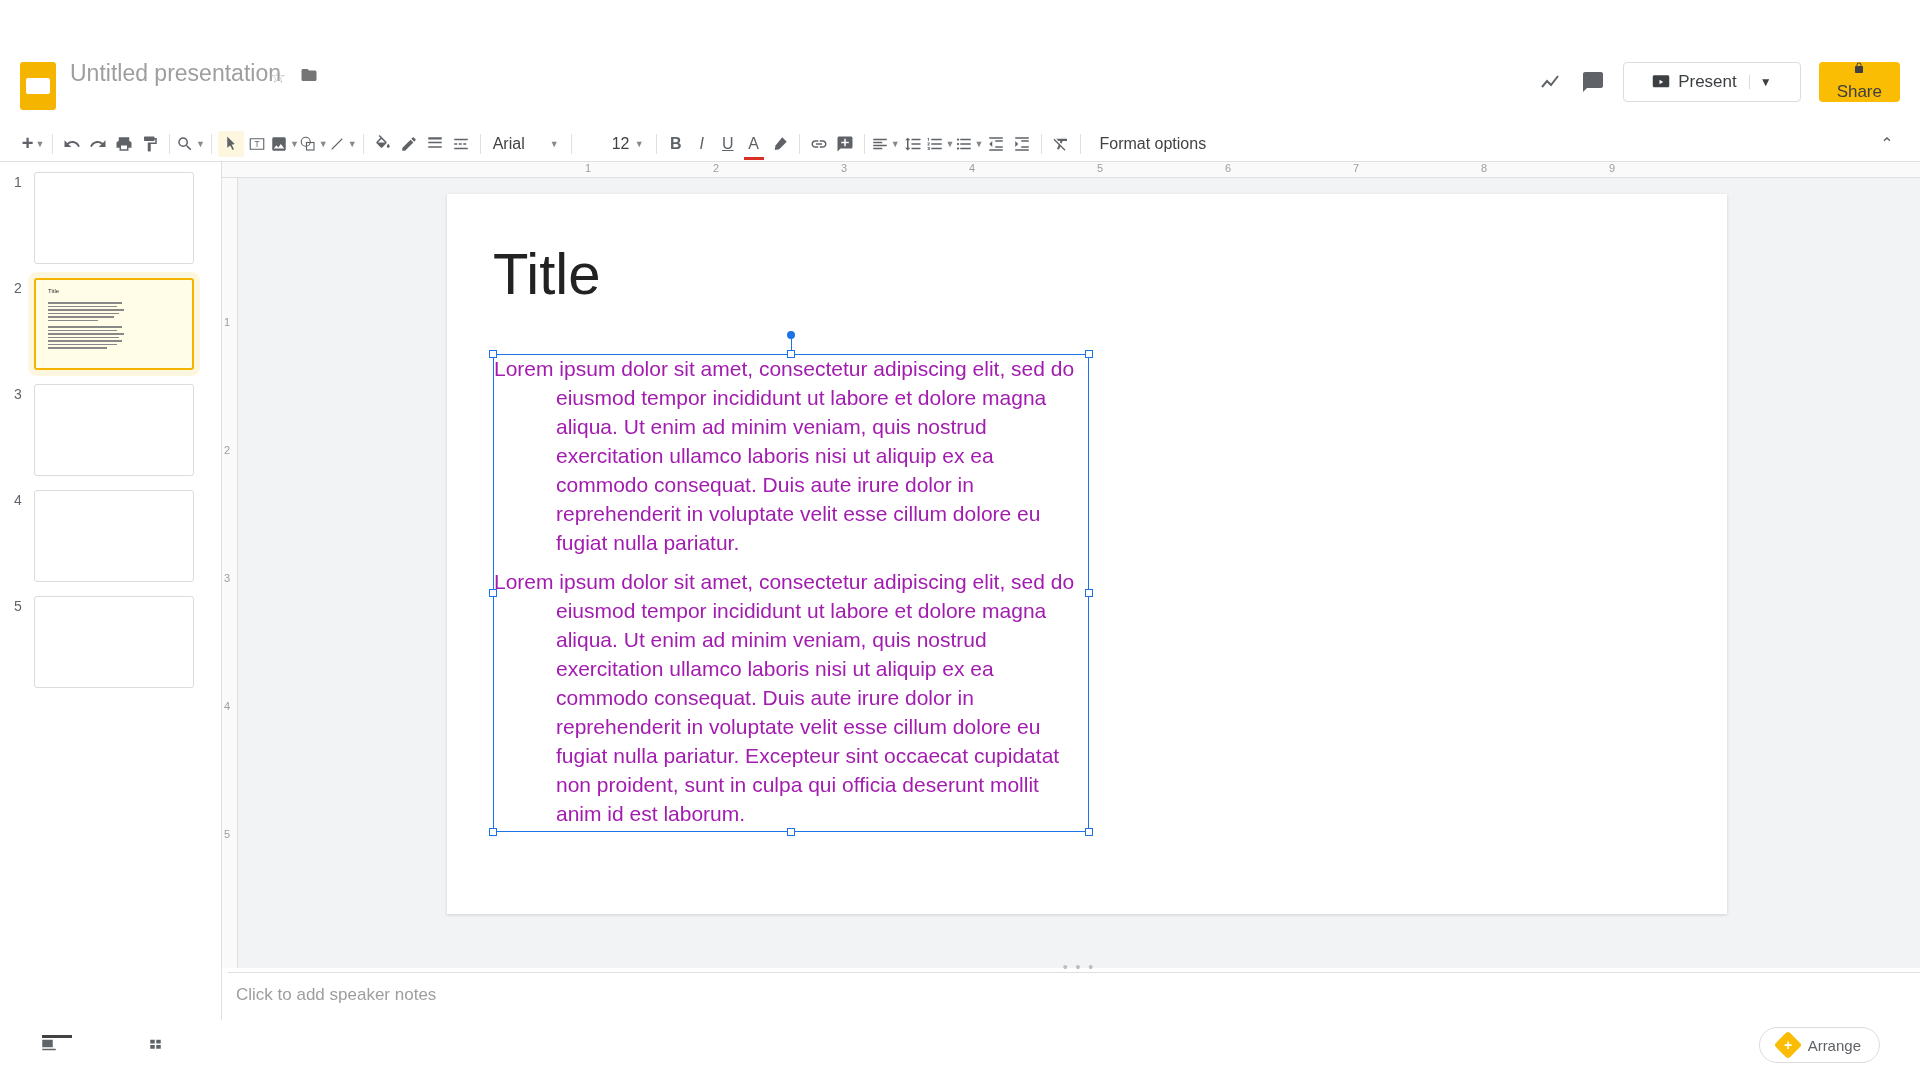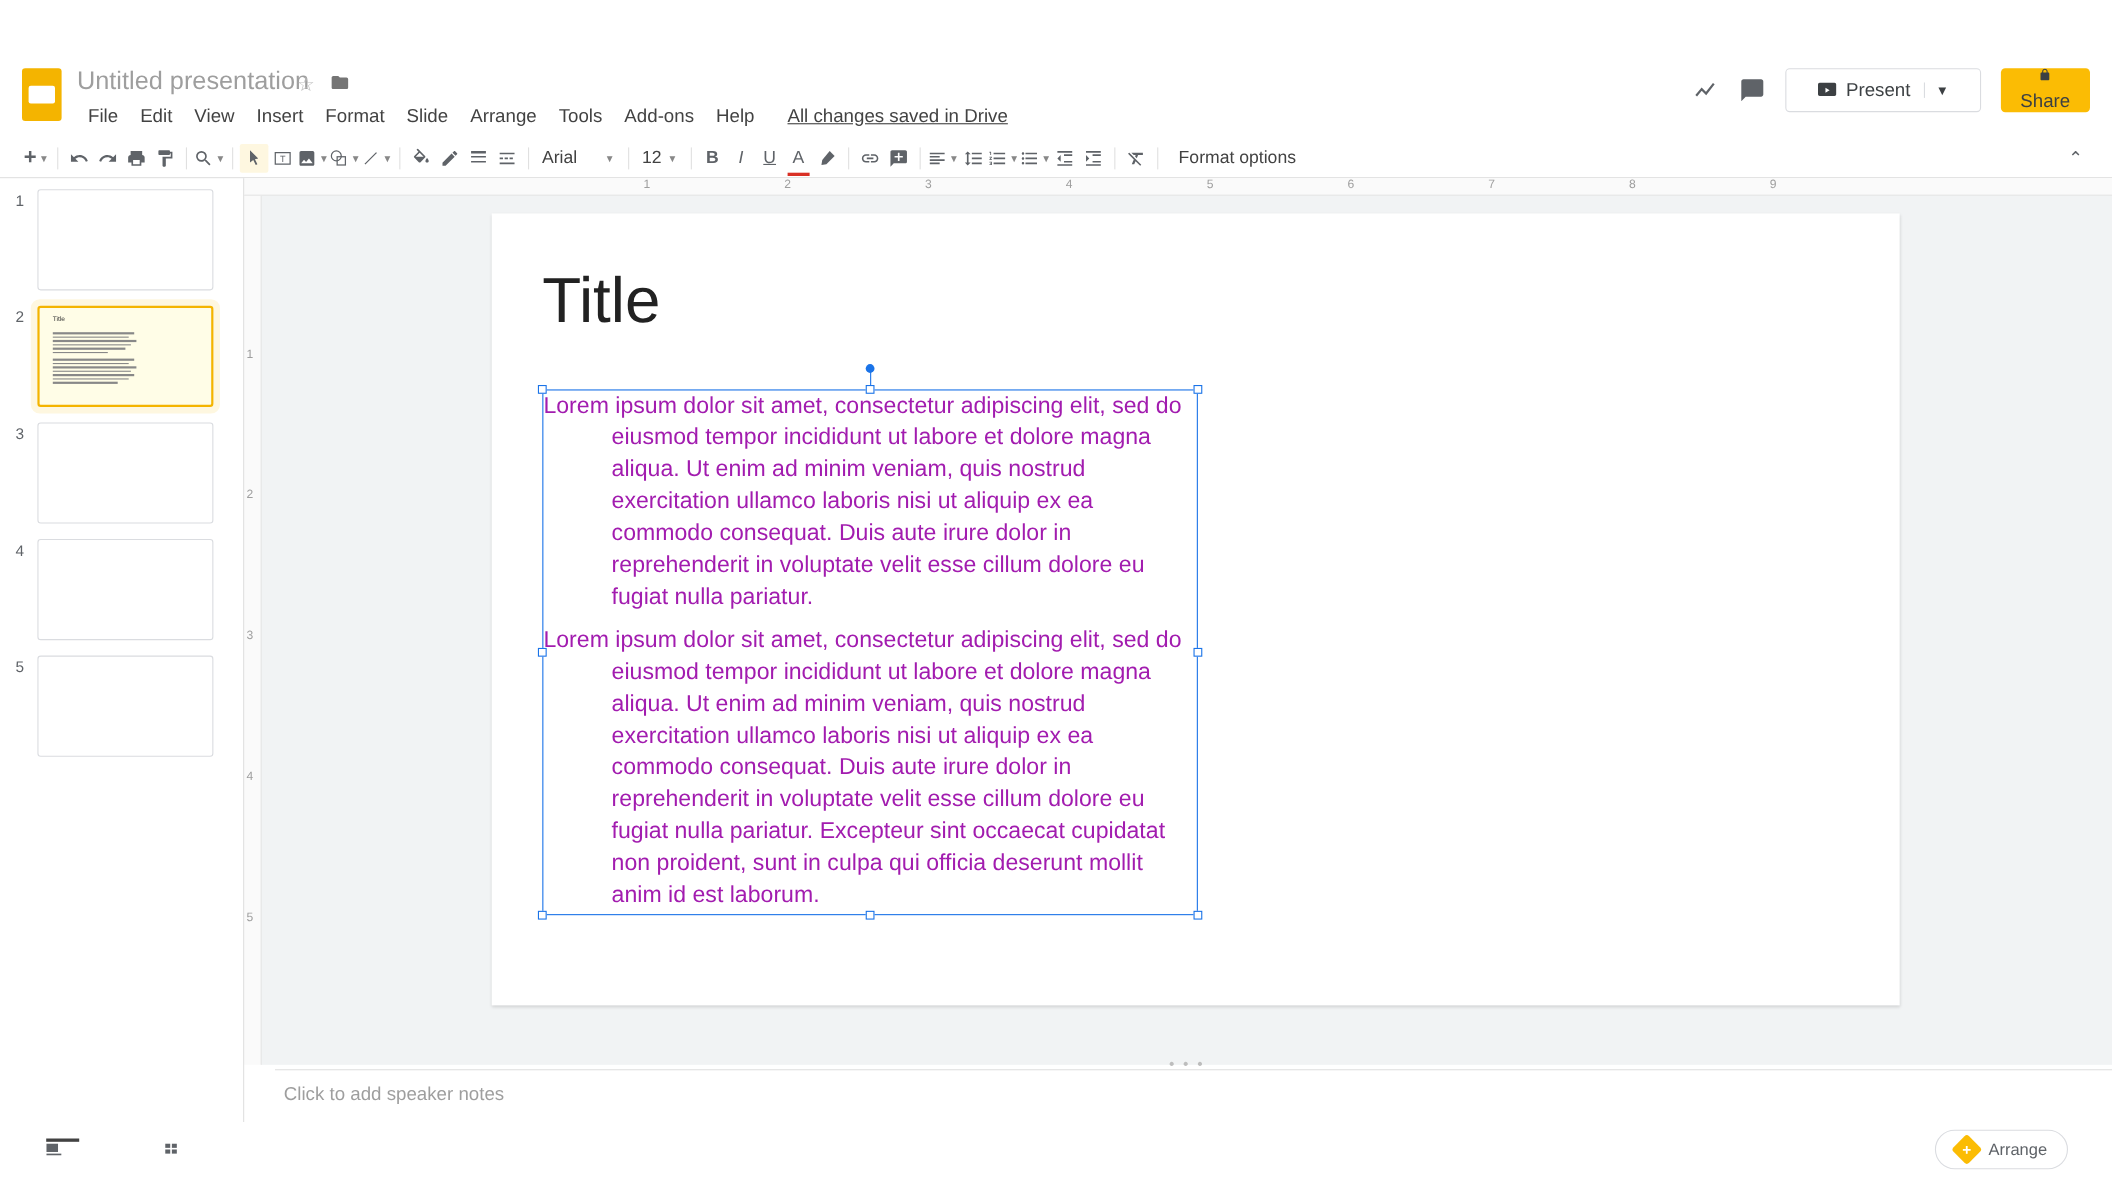--- a/index.html
+++ b/index.html
@@ -21,21 +21,21 @@
 .present-btn { display: flex; align-items: center; border: 1px solid #dadce0; border-radius: 4px; height: 40px; padding: 0 28px; gap: 8px; font-size: 17px; color: #3c4043; cursor: pointer; }
 .present-dropdown { border-left: 1px solid #dadce0; padding-left: 10px; margin-left: 4px; font-size: 12px; }
 .share-btn { display: flex; align-items: center; background: #fbbc04; border-radius: 4px; height: 40px; padding: 0 18px; gap: 8px; font-size: 17px; font-weight: 500; color: #3c4043; cursor: pointer; flex-direction: column; }
 
 .toolbar { position: absolute; top: 126px; left: 0; right: 0; height: 36px; border-bottom: 1px solid #e0e0e0; display: flex; align-items: center; padding: 0 20px; gap: 0; }
 .tool-btn { display: flex; align-items: center; justify-content: center; min-width: 26px; height: 26px; color: #5f6368; cursor: pointer; font-size: 16px; position: relative; }
 .tool-btn.active { background: #fef7e0; border-radius: 2px; }
 .tool-sep { width: 1px; height: 20px; background: #e0e0e0; margin: 0 6px; }
 .tool-dropdown-arrow { font-size: 9px; margin-left: 2px; color: #888; }
 .font-select { font-size: 16px; color: #424242; min-width: 78px; display: flex; align-items: center; justify-content: space-between; padding: 0 6px; text-align: center; }
-.fontsize-select { font-size: 16px; color: #424242; min-width: 44px; display: flex; align-items: center; justify-content: space-between; padding: 0 6px; }
+.fontsize-select { font-size: 16px; color: #424242; min-width: 44px; display: flex; align-items: center; justify-content: space-between; padding: 0 6px; margin-left: 28px; }
 .format-options { font-size: 16px; color: #424242; margin-left: 12px; }
 .color-underline { position: absolute; bottom: -3px; left: 3px; right: 3px; height: 3px; background: #d93025; }
 .collapse-btn { margin-left: auto; }
 .svg-ico { width: 18px; height: 18px; display: block; }
 
 .filmstrip { position: absolute; top: 162px; left: 0; width: 222px; bottom: 60px; border-right: 1px solid #e0e0e0; padding: 10px 14px; overflow-y: auto; }
 .thumb-row { display: flex; margin-bottom: 14px; }
 .thumb-num { width: 20px; font-size: 14px; color: #5f6368; padding-top: 2px; }
 .thumb { width: 160px; height: 92px; background: #fff; border: 1px solid #dadce0; border-radius: 3px; position: relative; }
 .thumb.selected { border: 2px solid #f4b400; background: #fffde7; box-shadow: 0 0 0 6px #fef7e0; }
@@ -59,21 +59,21 @@
 .sel-h-sw { bottom: -5px; left: -5px; } .sel-h-se { bottom: -5px; right: -5px; }
 .sel-h-n { top: -5px; left: 50%; margin-left: -4px; } .sel-h-s { bottom: -5px; left: 50%; margin-left: -4px; }
 .sel-h-w { top: 50%; left: -5px; margin-top: -4px; } .sel-h-e { top: 50%; right: -5px; margin-top: -4px; }
 .rotate-handle { position: absolute; top: -24px; left: 50%; margin-left: -4px; width: 8px; height: 8px; background: #1a73e8; border-radius: 50%; }
 .rotate-line { position: absolute; top: -17px; left: 50%; width: 1px; height: 13px; background: #1a73e8; }
 .body-text { padding: 0; font-size: 21px; color: #a21caf; line-height: 1.38; }
 .body-para { margin-bottom: 10px; padding-left: 62px; text-indent: -62px; }
 
 .notes-sep { position: absolute; left: 238px; right: 0; bottom: 108px; height: 10px; display: flex; align-items: center; justify-content: center; cursor: ns-resize; }
 .notes-sep-dots { color: #bdbdbd; font-size: 14px; letter-spacing: 2px; }
-.speaker-notes { position: absolute; left: 250px; right: 0; bottom: 60px; height: 48px; background: #fff; border-top: 1px solid #e0e0e0; padding: 12px 8px; font-size: 17px; color: #9e9e9e; }
+.speaker-notes { position: absolute; left: 228px; right: 0; bottom: 60px; height: 48px; background: #fff; border-top: 1px solid #e0e0e0; padding: 12px 8px; font-size: 17px; color: #9e9e9e; }
 
 .bottom-bar { position: absolute; left: 0; right: 0; bottom: 10px; height: 50px; display: flex; align-items: center; padding: 0 40px; }
 .active-ind { position: absolute; left: 42px; bottom: 42px; width: 30px; height: 3px; background: #424242; }
 .view-btn { font-size: 18px; color: #5f6368; margin-right: 90px; cursor: pointer; }
 .explore-btn { margin-left: auto; display: flex; align-items: center; gap: 10px; border: 1px solid #dadce0; border-radius: 18px; height: 36px; padding: 0 18px; font-size: 15px; color: #5f6368; cursor: pointer; }
 .explore-icon { width: 20px; height: 20px; background: #fbbc04; border-radius: 3px; transform: rotate(45deg); display: flex; align-items: center; justify-content: center; }
 .explore-icon::after { content: '+'; transform: rotate(-45deg); color: #fff; font-size: 14px; font-weight: bold; }
 </style>
 </head>
 <body>
@@ -81,33 +81,20 @@
 <div class="header-area">
   <div class="logo">
       <div class="logo-shape"></div>
     </div>
   <div class="doc-title">Untitled presentation</div>
   <div class="star-btn">☆</div>
   <div class="folder-btn">
     <svg class="svg-ico" viewBox="0 0 24 24">
         <path fill="currentColor" d="M10 4H4c-1.1 0-2 .9-2 2v12c0 1.1.9 2 2 2h16c1.1 0 2-.9 2-2V8c0-1.1-.9-2-2-2h-8l-2-2z"></path>
       </svg>
-  </div>
-  <div class="menubar">
-    <span>File</span>
-    <span>Edit</span>
-    <span>View</span>
-    <span>Insert</span>
-    <span>Format</span>
-    <span>Slide</span>
-    <span>Arrange</span>
-    <span>Tools</span>
-    <span>Add-ons</span>
-    <span>Help</span>
-    <span class="save-status">All changes saved in Drive</span>
   </div>
 </div>
 
 <div class="header-right">
   <div class="chart-icon">
     <svg class="svg-ico" style="width:24px;height:24px" viewBox="0 0 24 24">
         <path fill="none" stroke="currentColor" stroke-width="2" d="M3 17l5-6 4 4 7-9"></path>
       </svg>
   </div>
   <div class="comment-icon">

